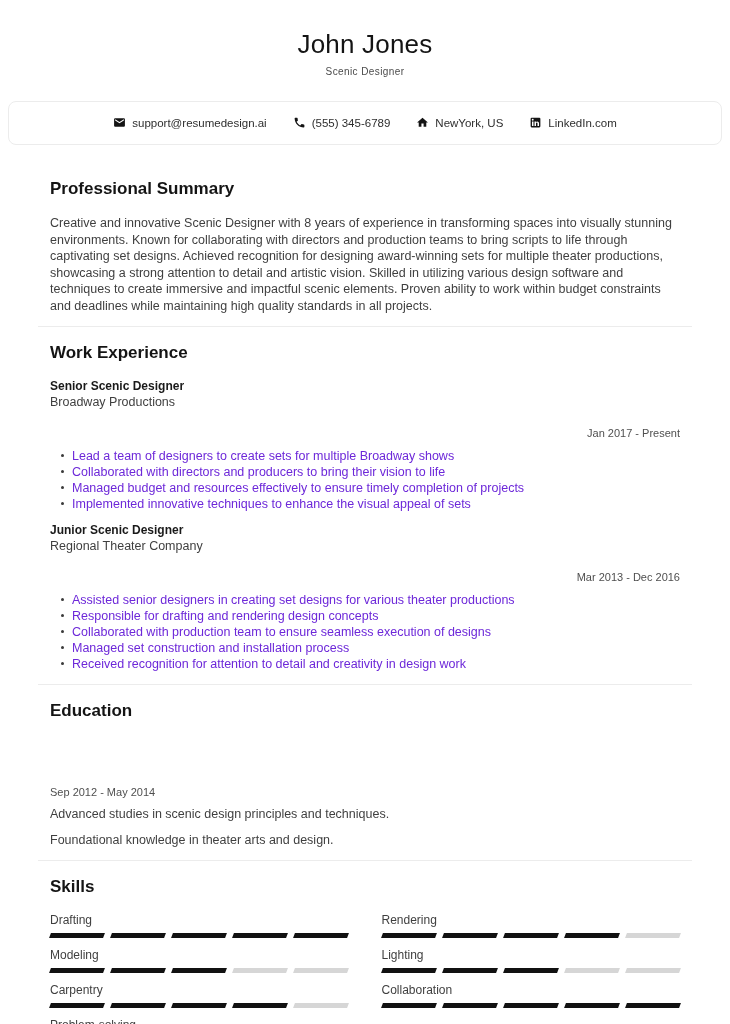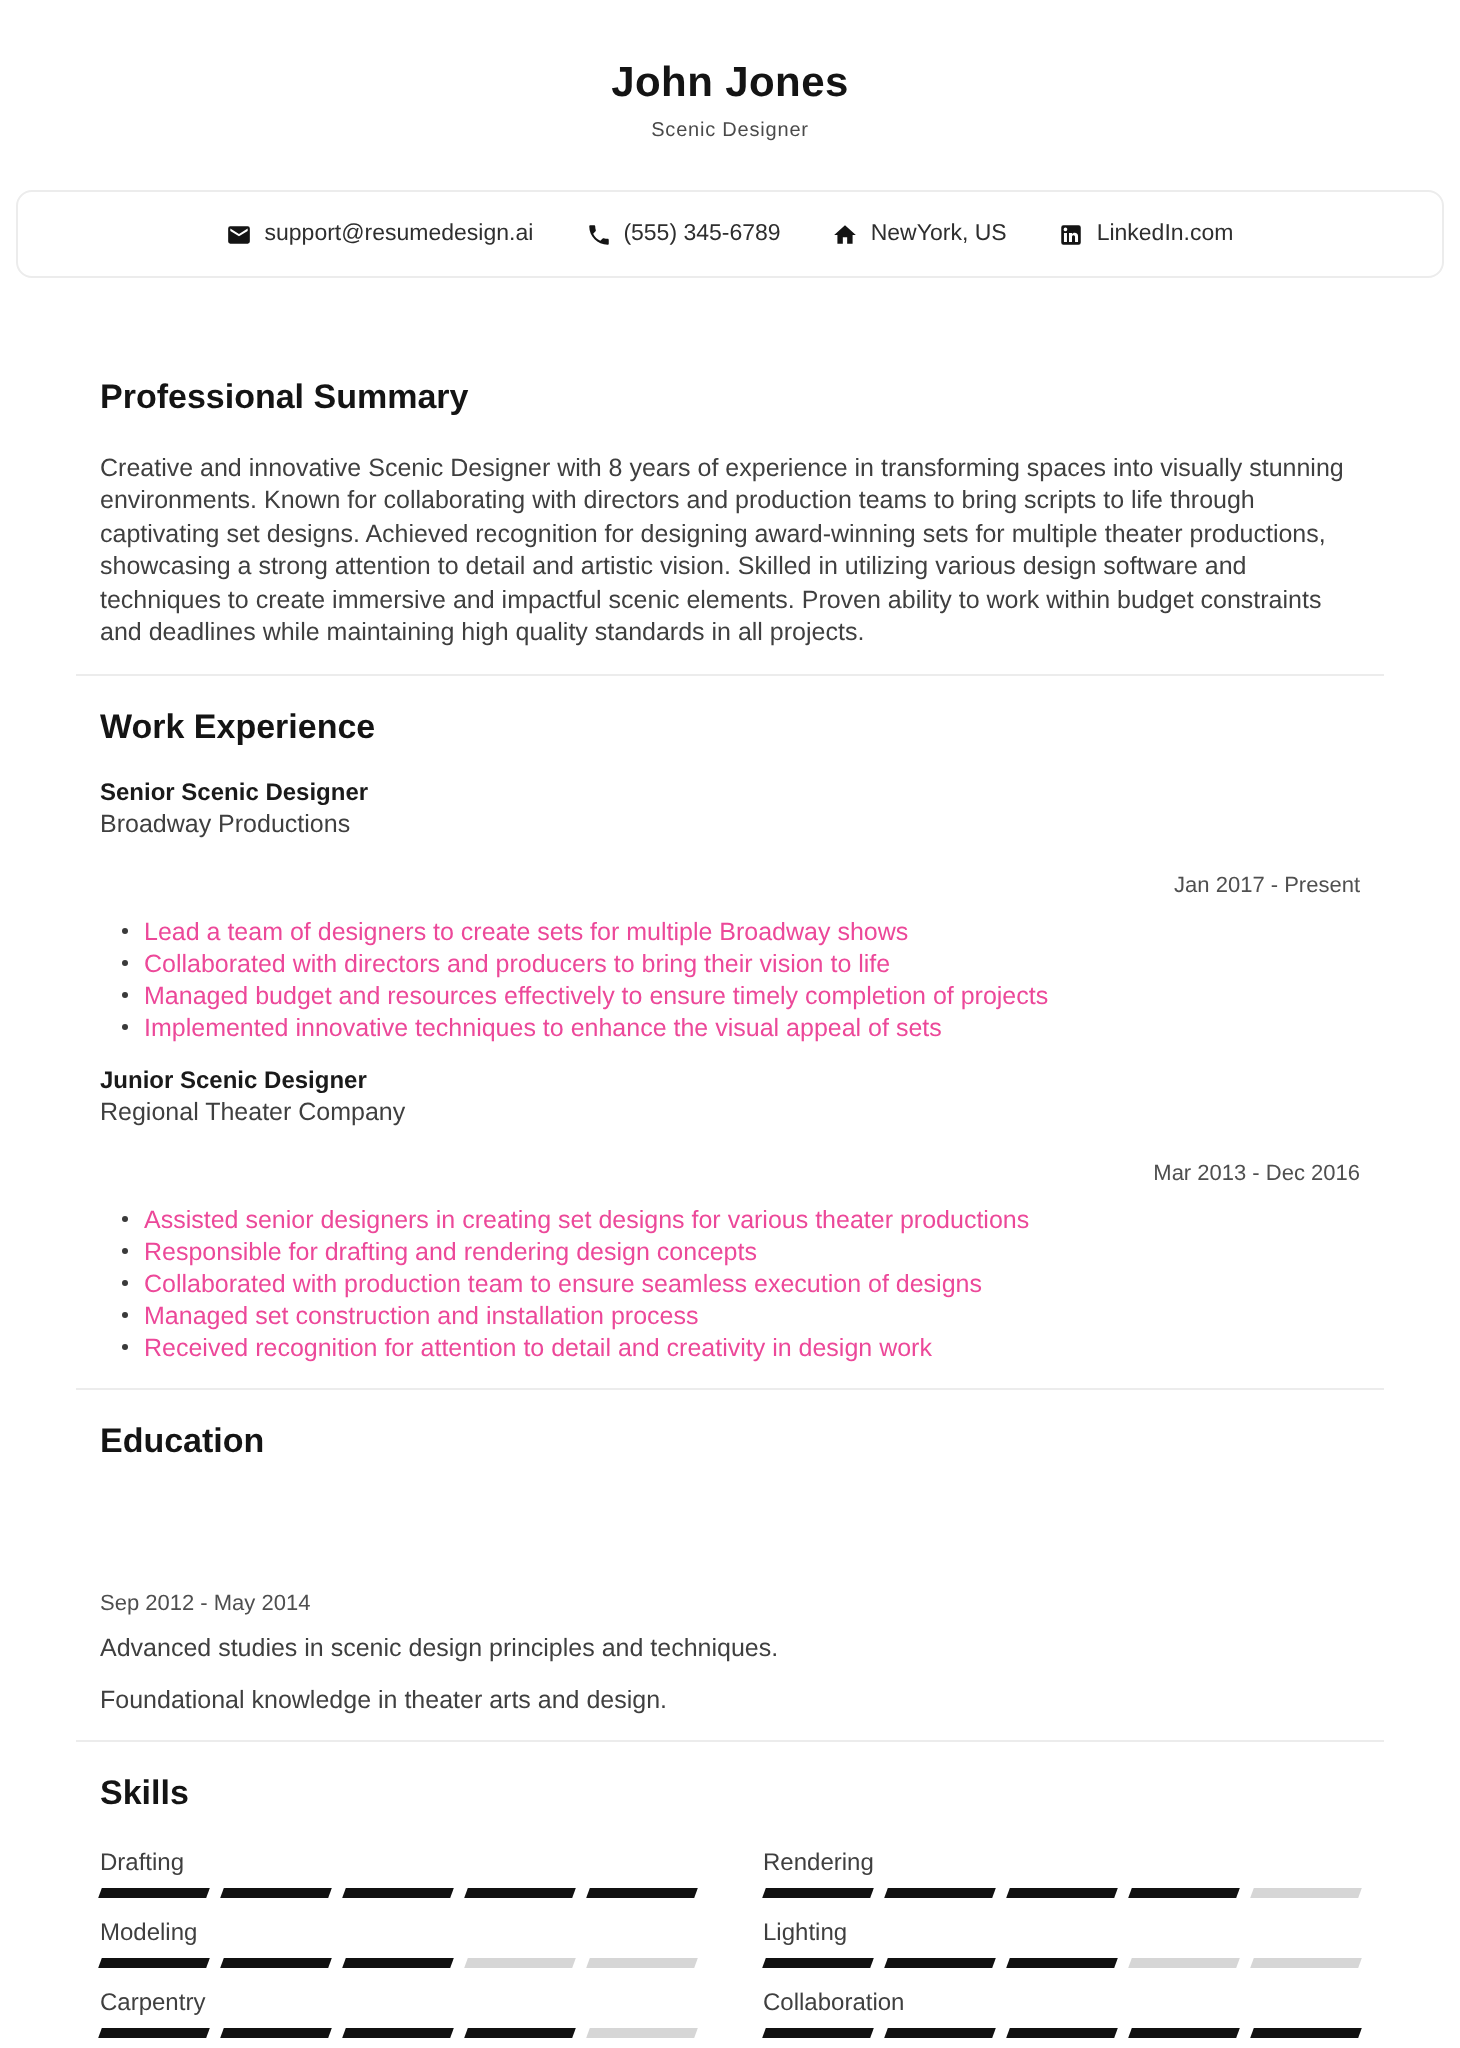--- a/index.html
+++ b/index.html
@@ -4,54 +4,54 @@
 <style>
   * { margin:0; padding:0; box-sizing:border-box; }
   html,body { background:#ffffff; }
   body {
     width:730px; height:1024px; overflow:hidden;
     font-family:"Liberation Sans", sans-serif;
     color:#161616;
     position:relative;
   }
   .header { text-align:center; padding-top:30px; }
-  .name { font-size:21px; font-weight:bold; letter-spacing:.2px; color:#141414; line-height:1.15; }
+  .name { font-size:26px; font-weight:normal; letter-spacing:.2px; color:#141414; line-height:1.15; }
   .subtitle { font-size:10px; color:#4a4a4a; margin-top:6px; letter-spacing:.4px; }
 
   .contact-card {
     margin:24px 8px 0 8px;
     border:1px solid #ececec;
     border-radius:8px;
     height:44px;
     display:flex; align-items:center; justify-content:center;
     gap:26px;
     font-size:11.5px; color:#2e2e2e;
   }
   .contact-item { display:flex; align-items:center; gap:6px; }
   .contact-item svg { width:13px; height:13px; fill:#141414; display:block; }
 
   .main { padding:0 50px; }
 
   .section-heading { font-size:17px; font-weight:bold; color:#141414; line-height:1.2; }
   .divider { border:none; border-top:1px solid #ececec; margin:12px -12px 0 -12px; }
 
-  .summary-heading { margin-top:50px; }
+  .summary-heading { margin-top:34px; }
   .summary-text { margin-top:16px; font-size:12.5px; line-height:16.5px; color:#3f3f3f; }
 
   .exp-heading { margin-top:16px; }
   .entry-header { display:flex; justify-content:space-between; align-items:flex-start; }
   .entry-title { font-size:12px; font-weight:bold; color:#1a1a1a; line-height:16px; }
   .entry-sub { font-size:12.5px; color:#3f3f3f; line-height:17px; }
   .entry-date { font-size:11px; color:#4f4f4f; line-height:14px; padding-top:2px; white-space:nowrap;margin-top:46px; }
   .job { margin-top:14px; }
   .job + .job { margin-top:10px; }
   .bullets { list-style:none; margin-top:8px; }
   .bullets li {
     position:relative; padding-left:22px;
-    font-size:12.5px; color:#ec4899; line-height:16px;
+    font-size:12.5px; color:#6d28d9; line-height:16px;
   }
   .bullets li::before {
     content:""; position:absolute; left:11px; top:6.5px;
     width:3px; height:3px; border-radius:50%; background:#3a3a3a;
   }
 
   .edu-heading { margin-top:16px; }
   .degree { margin-top:16px; }
   .degree + .degree { margin-top:10px; }
   .degree-desc { margin-top:7px; font-size:12.5px; color:#3f3f3f; line-height:16px; }

